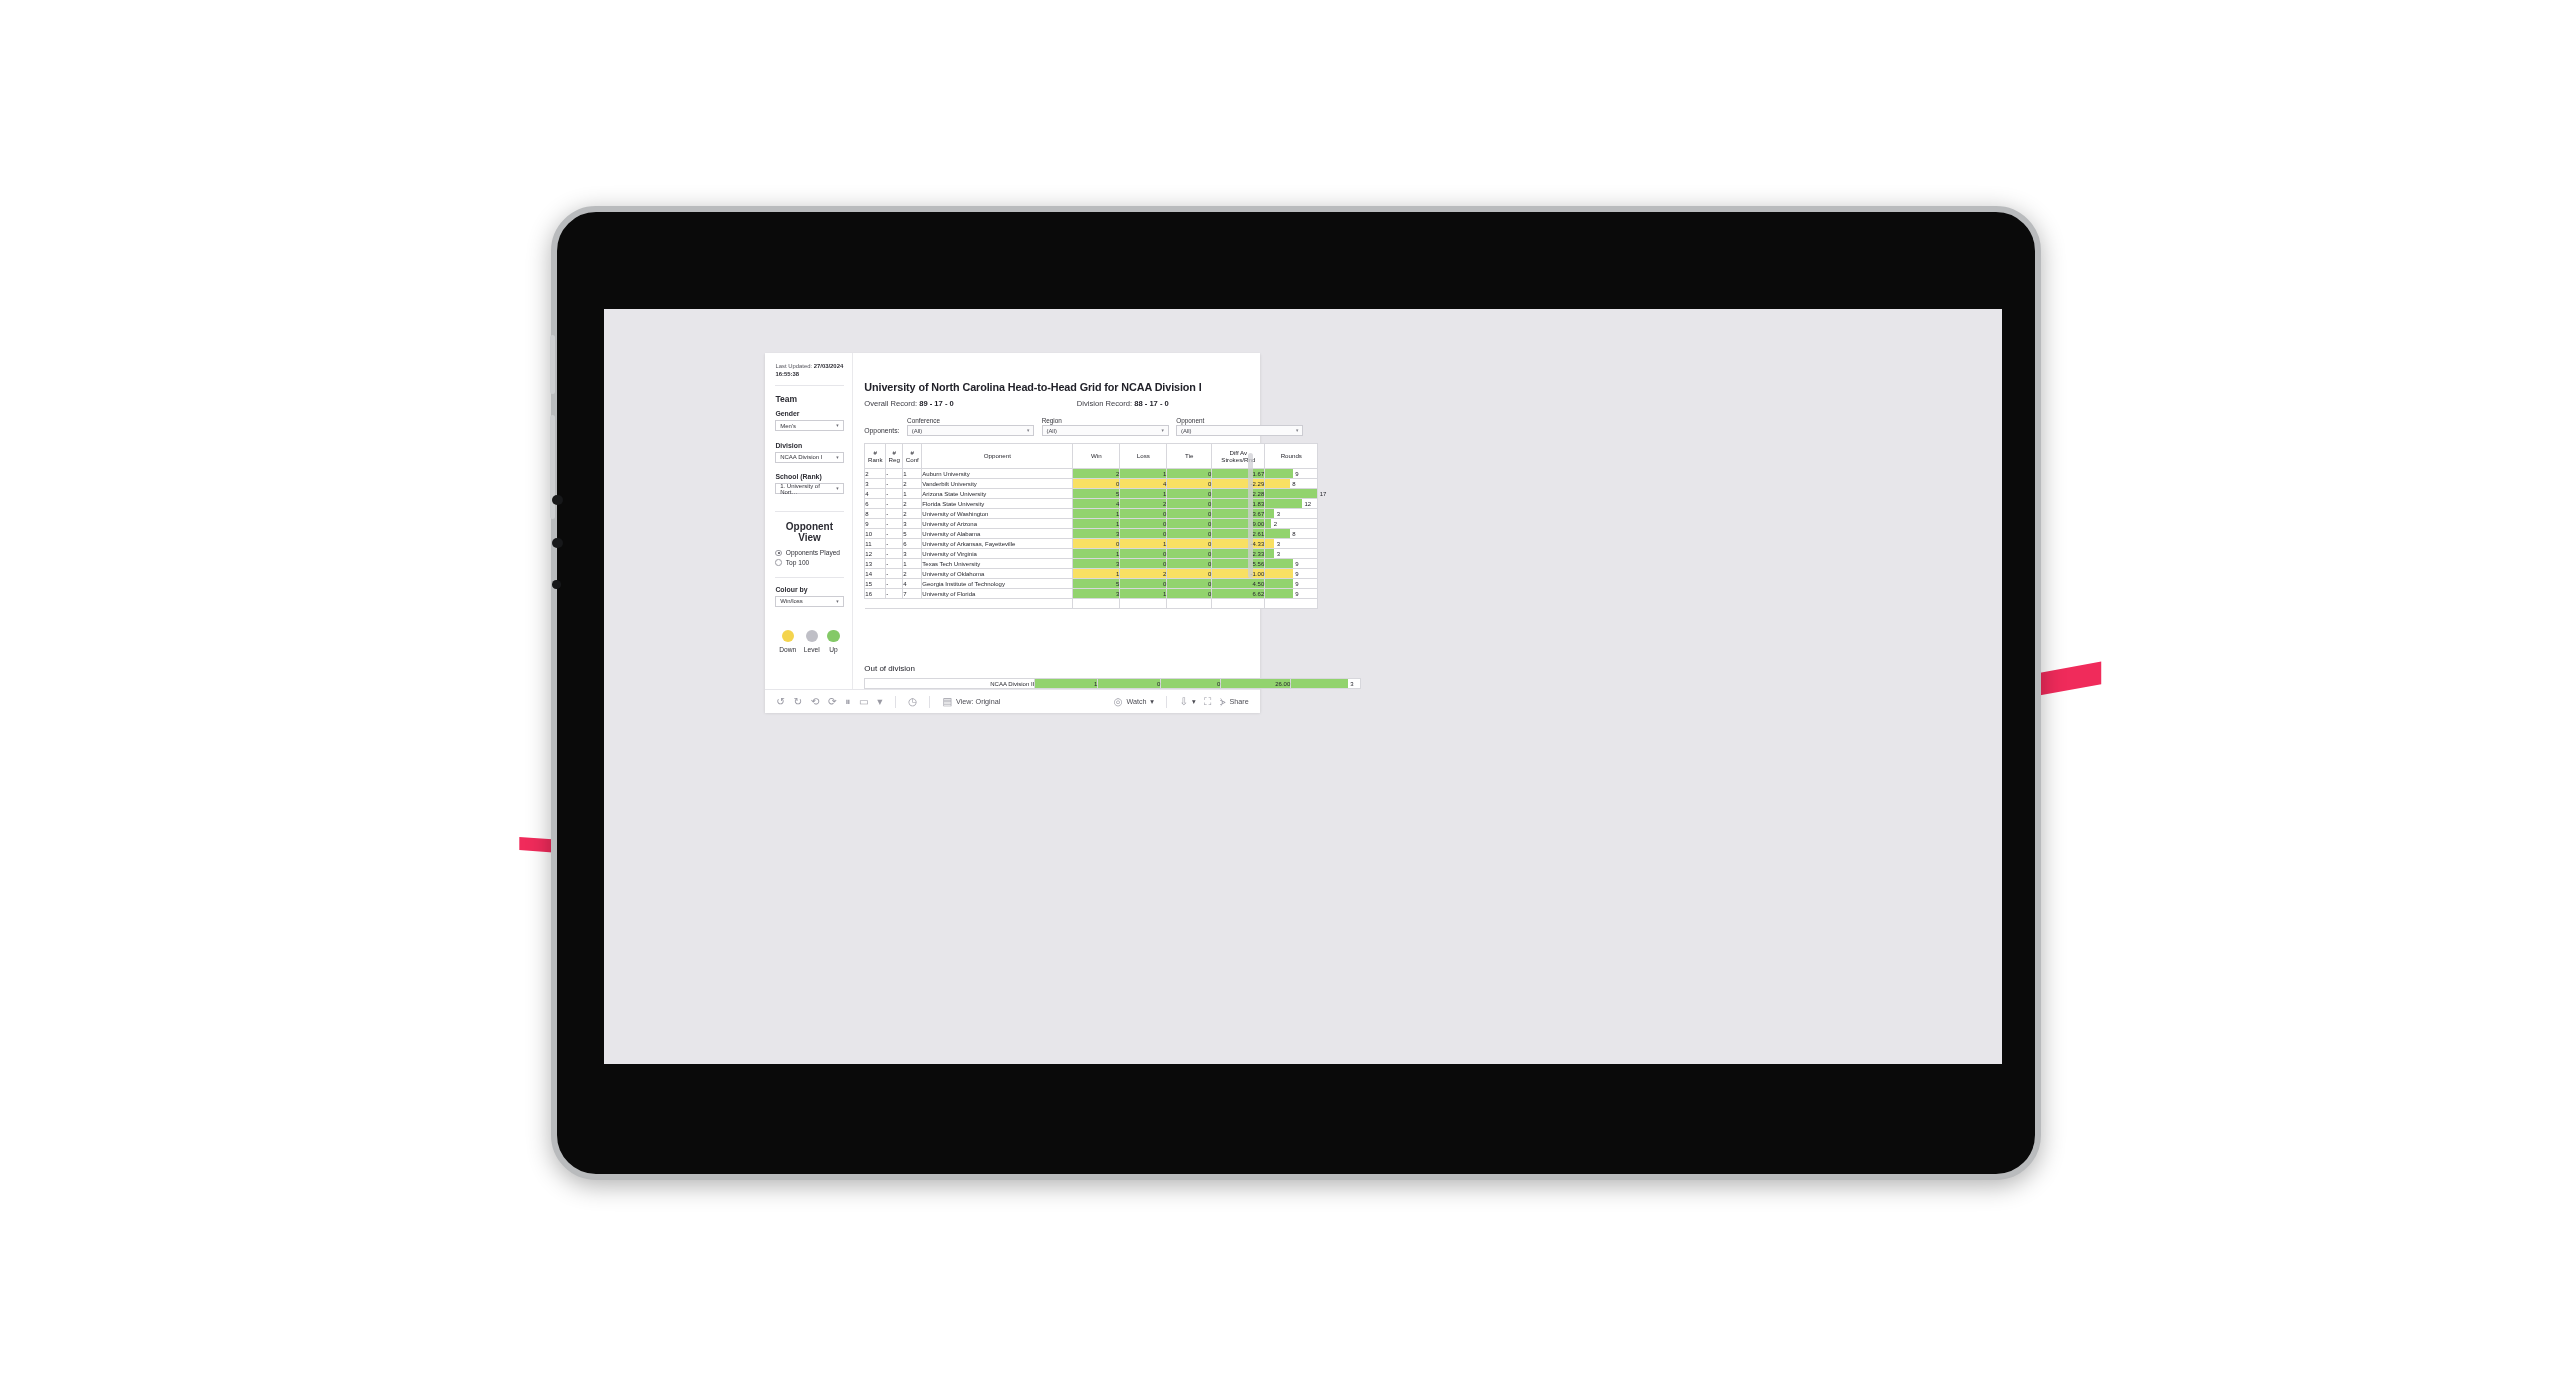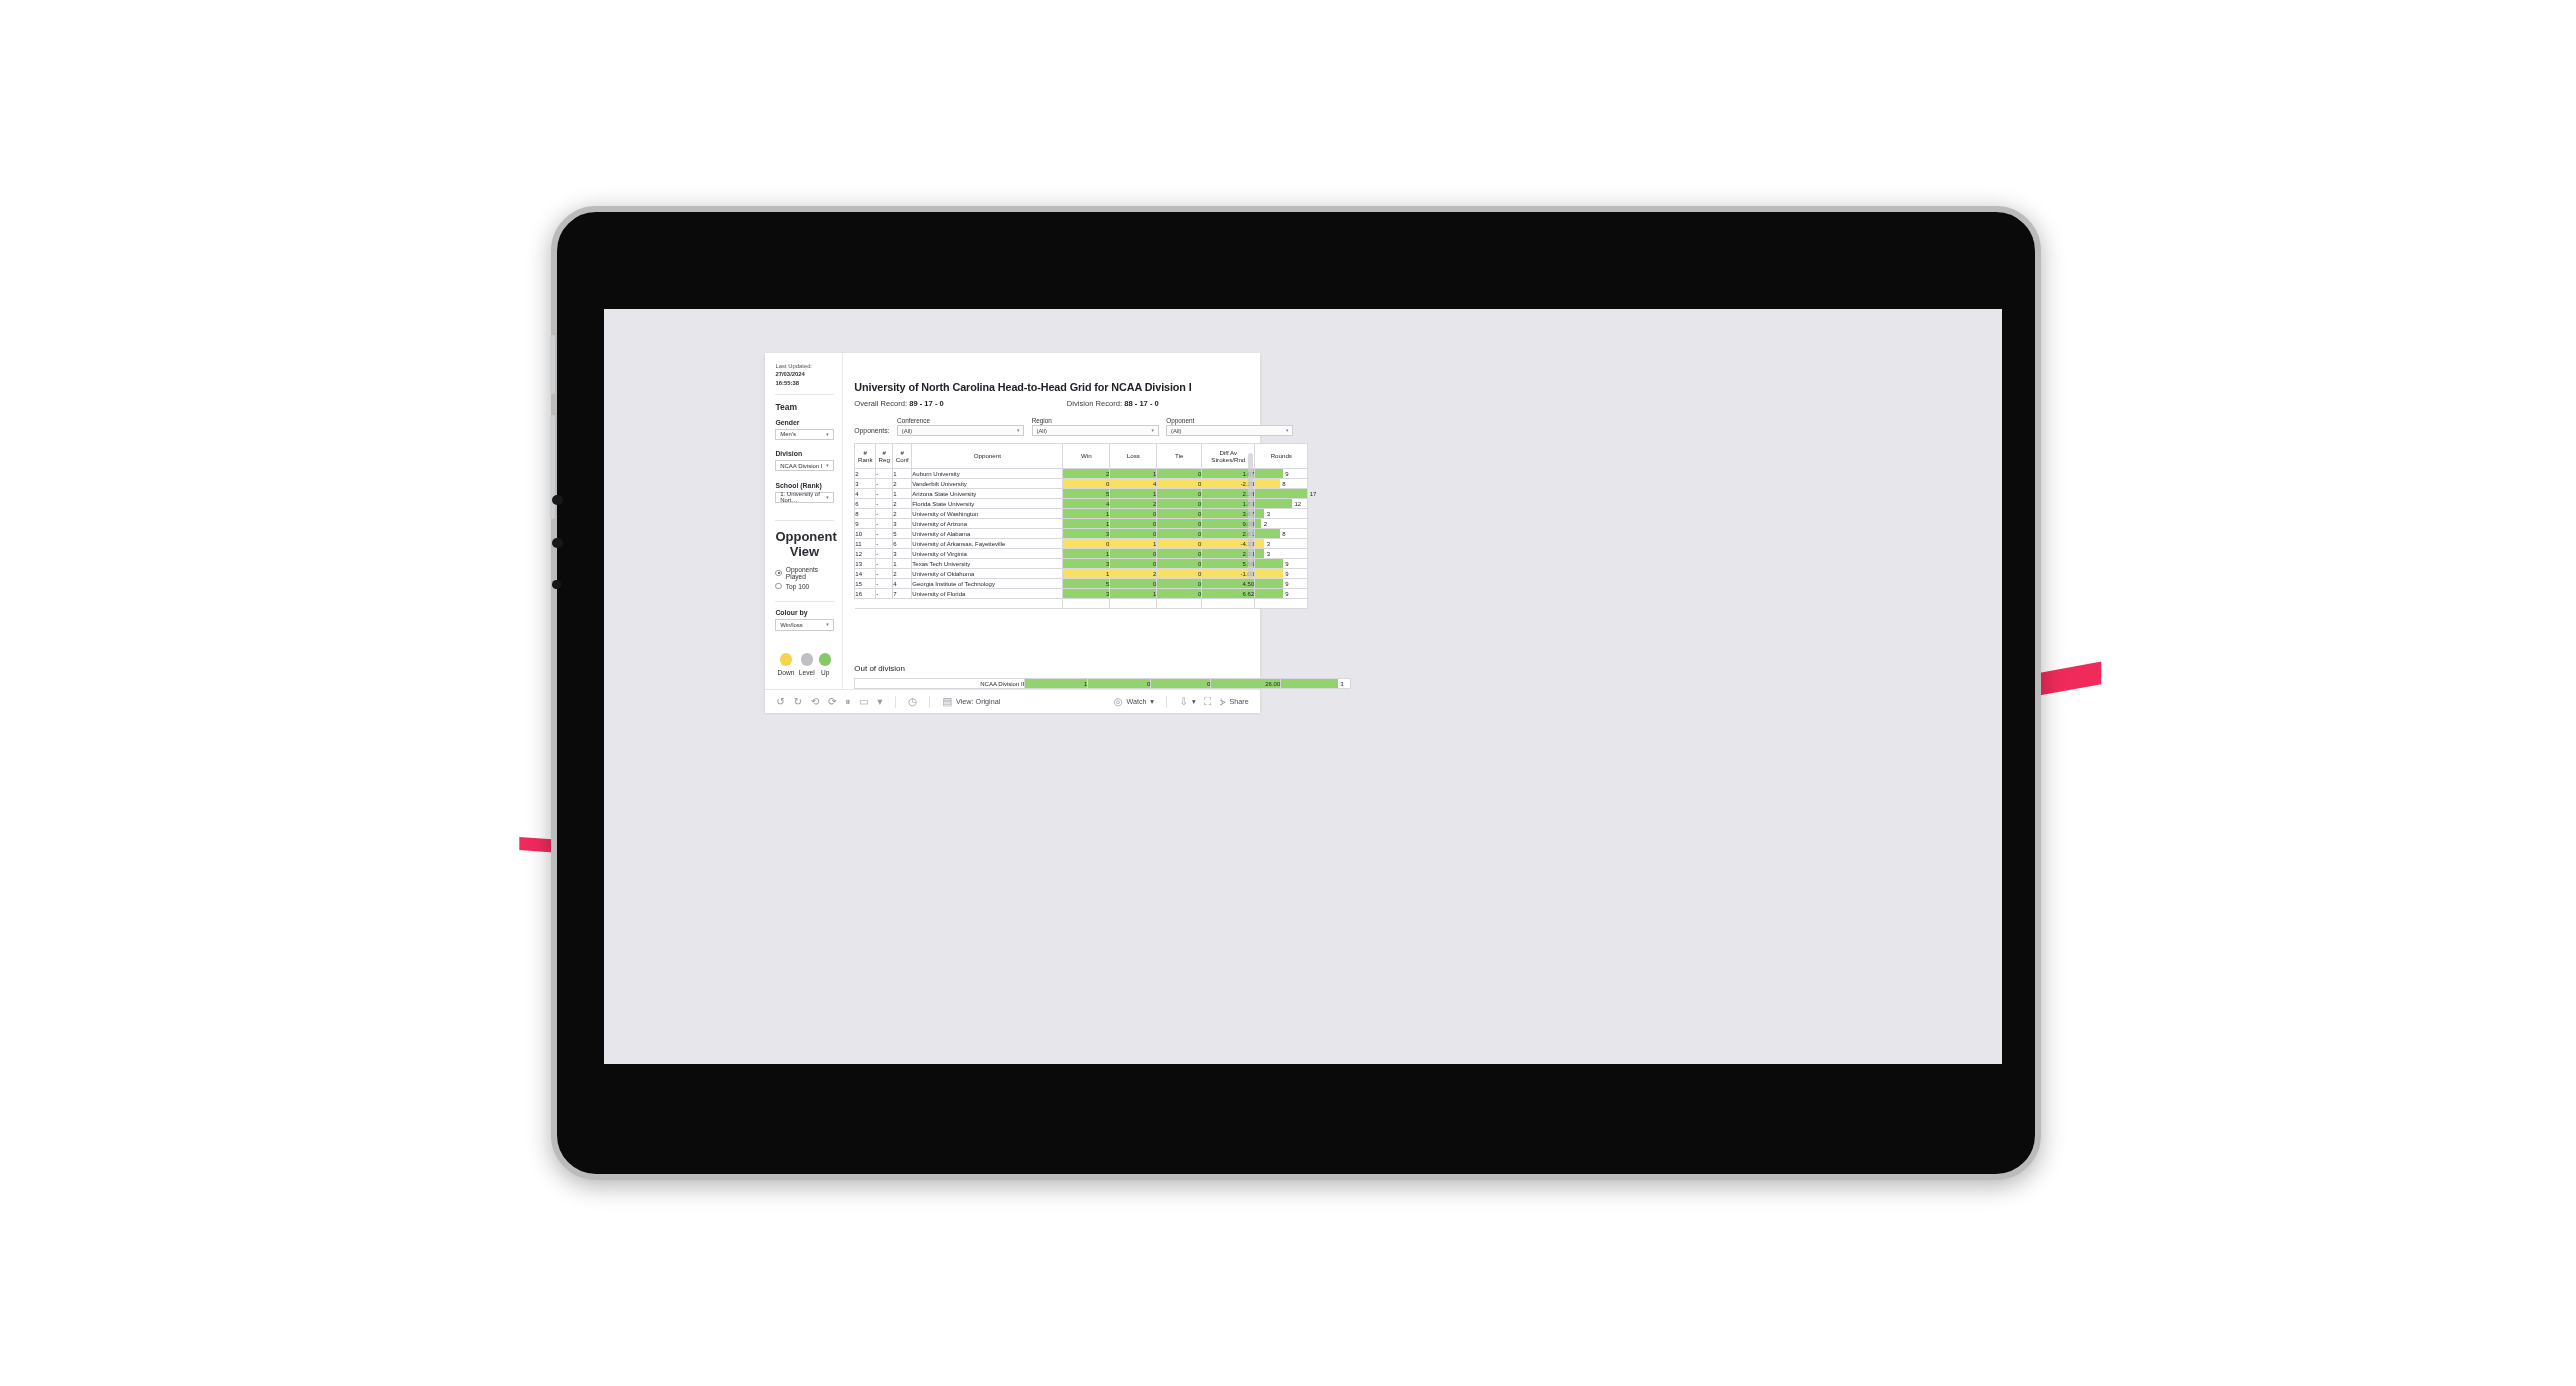--- a/index.html
+++ b/index.html
@@ -103,30 +103,30 @@
     position:absolute; left:161px; top:44px;
     width: 495px; height: 360px;
     background:#fff;
     box-shadow: 0 0.9px 2.8px rgba(0,0,0,.13);
     display:flex; flex-direction:column;
   }
   #viz-body{ flex:1; display:flex; min-height:0; }
 
   
   #side{
-    width: 78px; padding: 8.5px 8.5px 0 10.4px;
+    width: 88px; padding: 8.5px 8.5px 0 10.4px;
     border-right: 0.9px solid #e9e9ec;
     display:flex; flex-direction:column;
   }
   .updated{ font-size: 5.9px; color:#53535b; line-height:1.45; }
   .updated b{ font-weight:700; color:#2f2f36; }
   .hr{ height:0.9px; background:#e6e6ea; margin: 6.6px 0 0 0; }
 
   .sec-title{ font-size: 8.5px; font-weight:700; color:#2c2c33; margin: 7.6px 0 6.6px; }
-  .sec-title.center{ text-align:center; font-size:13px; margin-top:8.5px;}
+  .sec-title.center{ text-align:center; font-size:10px; margin-top:8.5px;}
   .fieldlabel{ font-size: 6.9px; font-weight:700; color:#2c2c33; margin-bottom: 2.8px; }
   .sel{
     height: 11.3px; border:0.9px solid #ccccd2; background:#fff;
     display:flex; align-items:center; padding: 0 3.8px;
     font-size: 6px; color:#2f2f36; position:relative; cursor:pointer;
   }
   .sel .car{ position:absolute; right:3.8px; font-size:4.7px; color:#6a6a72; }
   .fieldgrp{ margin-bottom: 10.4px; }
 
   .radio-row{ display:flex; align-items:center; gap:3.8px; margin-bottom:2.8px; cursor:pointer; }

